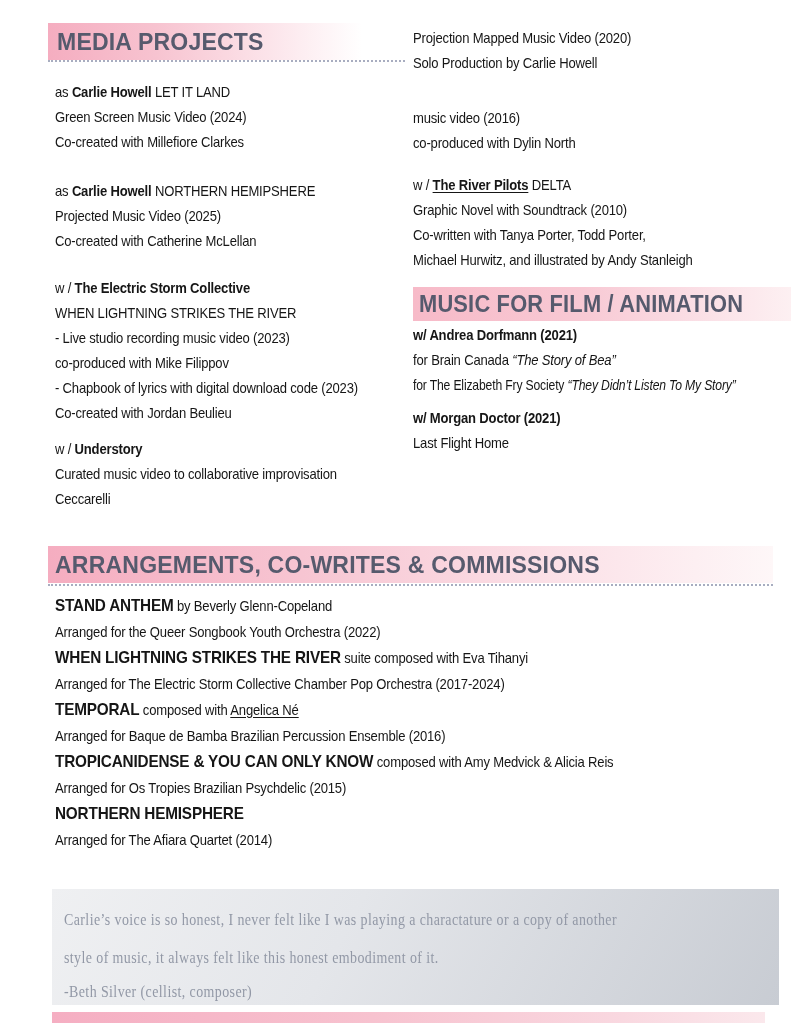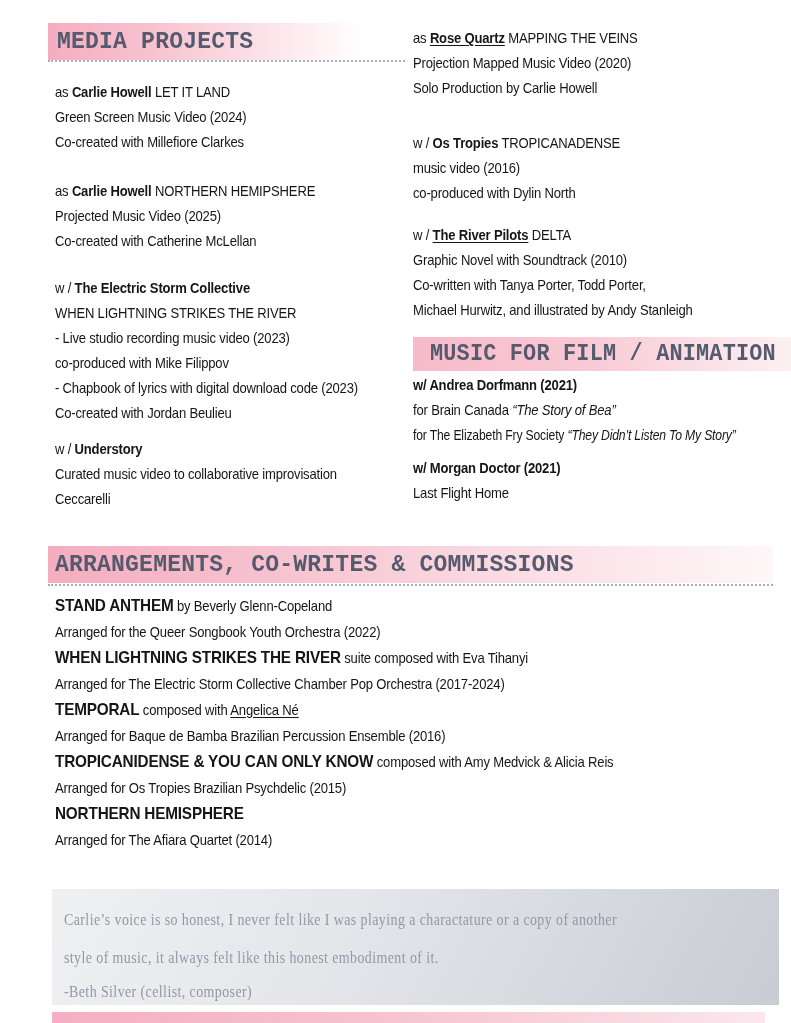--- a/index.html
+++ b/index.html
@@ -8,21 +8,21 @@
 
   
   .bl{font-size:14.5px;line-height:25px;letter-spacing:-0.2px;white-space:nowrap;}
   .sq{display:inline-block;transform:scaleX(0.9);transform-origin:0 50%;white-space:nowrap;}
   .sq.tight{transform:scaleX(0.84);}
   .b{font-weight:bold;}
   .u{text-decoration:underline;text-underline-offset:2px;}
   i{font-style:italic;}
 
   
-  .sec-block{box-sizing:border-box;padding:7px 0 6px 9px;font-family:Liberation Mono, monospace;}
+  .sec-block{box-sizing:border-box;padding:7px 0 6px 9px;}
   .sec-title{display:inline-block;transform:scaleX(0.96);transform-origin:0 50%;
              font-size:24px;line-height:24px;font-weight:bold;color:#565a6d;
              letter-spacing:0.2px;white-space:nowrap;}
   .sec-title.mus{font-size:23px;transform:scaleX(0.95);}
   .media-grad{background:linear-gradient(90deg,#f5adc0 0%,#f7c3d0 30%,#fce4ea 62%,#ffffff 88%);}
   .music-grad{background:linear-gradient(90deg,#f7bac8 0%,#f8c9d4 45%,#fbe2e8 80%,#fdf0f2 100%);}
   .arr-grad{background:linear-gradient(90deg,#f5adc0 0%,#f7c5d2 35%,#fbdfe6 68%,#fef7f8 100%);padding-left:7px;}
   .dotted{border-bottom:2px dotted #a8adc0;height:0;}
 
   
@@ -30,21 +30,21 @@
   .col-left .sec-block{margin-left:-7px;width:357px;}
   .col-right{position:absolute;left:413px;top:26px;width:378px;}
 
   .entry{margin:0;}
   .e1{margin-top:18px;}
   .e2{margin-top:24px;}
   .e3{margin-top:22px;}
   .e4{margin-top:11px;}
   .r-e2{margin-top:30px;}
   .r-e3{margin-top:17px;}
-  .music-block{margin-top:14px;padding:5px 0 5px 17px;}
+  .music-block{margin-top:14px;padding:5px 0 5px 6px;}
   .credit1{margin-top:2px;}
   .credit2{margin-top:8px;}
 
   
   .arrangements{position:absolute;left:55px;top:546px;width:718px;}
   .arrangements .sec-block{margin-left:-7px;width:725px;}
   .arrangements .dotted{margin-left:-7px;width:725px;margin-top:1px;}
   .arr-list{margin-top:7px;}
   .arr-line{font-size:14.5px;line-height:26px;letter-spacing:-0.2px;white-space:nowrap;}
   .arr-work{font-weight:bold;font-size:17px;}
@@ -98,27 +98,25 @@
     <div class="entry e4">
       <div class="bl"><span class="sq"><span>w / </span><span class="b">Understory</span></span></div>
       <div class="bl"><span class="sq">Curated music video to collaborative improvisation</span></div>
       <div class="bl"><span class="sq">Ceccarelli</span></div>
     </div>
   </div>
 
   <div class="col-right">
 
     <div class="entry">
-      <div class="bl"><span class="sq"><span>as </span><span class="b u">Rose Quartz</span><span> MAPPING THE VEINS</span></span></div>
       <div class="bl"><span class="sq">Projection Mapped Music Video (2020)</span></div>
       <div class="bl"><span class="sq">Solo Production by Carlie Howell</span></div>
     </div>
 
     <div class="entry r-e2">
-      <div class="bl"><span class="sq"><span>w / </span><span class="b">Os Tropies</span><span> TROPICANADENSE</span></span></div>
       <div class="bl"><span class="sq">music video (2016)</span></div>
       <div class="bl"><span class="sq">co-produced with Dylin North</span></div>
     </div>
 
     <div class="entry r-e3">
       <div class="bl"><span class="sq"><span>w / </span><span class="b u">The River Pilots</span><span>  DELTA</span></span></div>
       <div class="bl"><span class="sq">Graphic Novel with Soundtrack (2010)</span></div>
       <div class="bl"><span class="sq">Co-written with Tanya Porter, Todd Porter,</span></div>
       <div class="bl"><span class="sq">Michael Hurwitz, and illustrated by Andy Stanleigh</span></div>
     </div>

